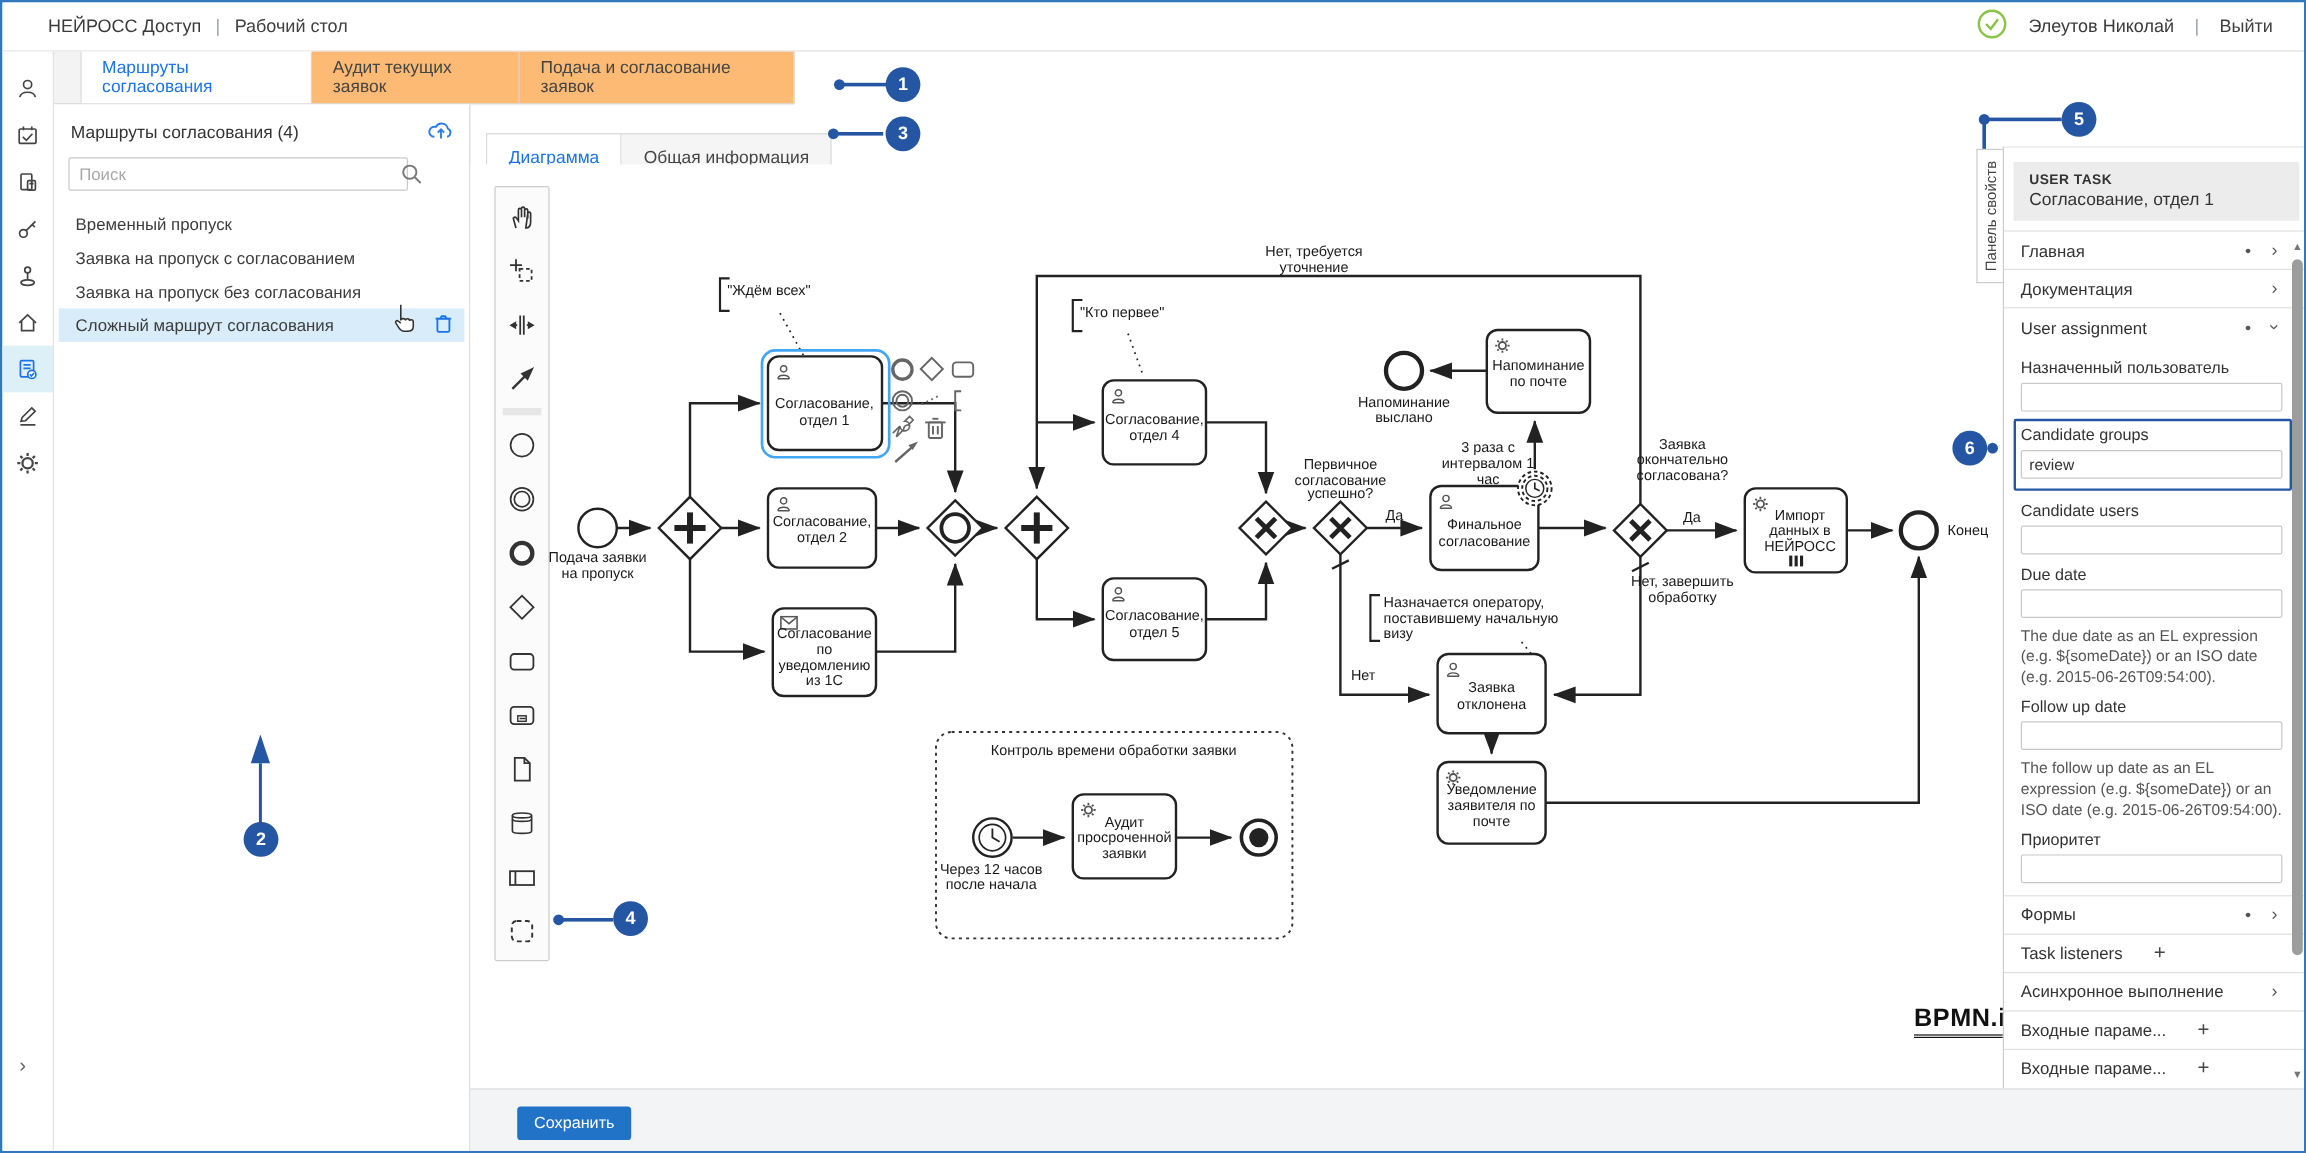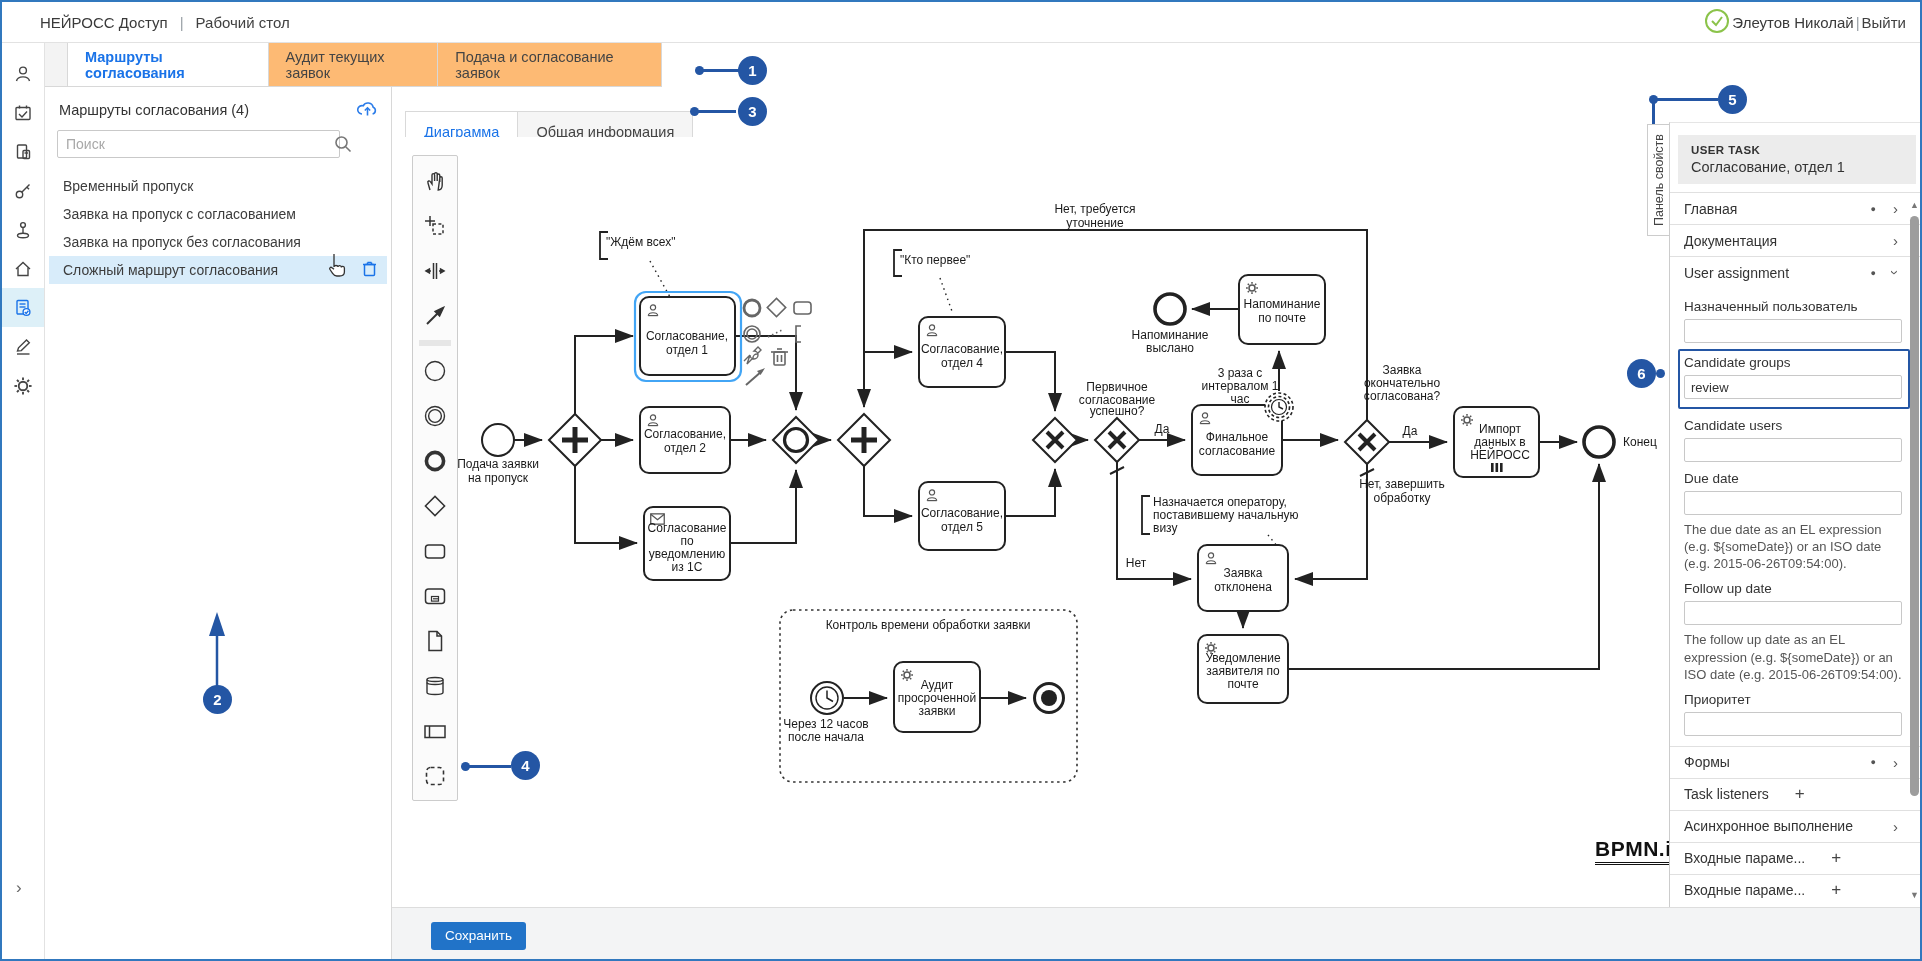--- a/index.html
+++ b/index.html
@@ -4,35 +4,35 @@
 <style>
   * { margin:0; padding:0; box-sizing:border-box; }
   html,body { width:1922px; height:961px; font-family:"Liberation Sans",sans-serif; background:#fff; }
   body { position:relative; border:2px solid #3178be; overflow:hidden; }
   .abs { position:absolute; }
 
   
   .topbar { left:0; top:0; width:1918px; height:41px; background:#fff; border-bottom:1px solid #e2e2e2;
             display:flex; align-items:center; font-size:15px; color:#3a3a3a; }
   .topbar .lft { padding-left:38px; display:flex; gap:12px; align-items:center; }
-  .topbar .rgt { margin-left:auto; padding-right:14px; display:flex; gap:2px; align-items:center; }
+  .topbar .rgt { margin-left:auto; padding-right:26px; display:flex; gap:17px; align-items:center; }
   .lnk { color:#404040; cursor:pointer; }
   .sep { color:#9aa0a6; }
 
   
   .rail { left:0; top:41px; width:43px; height:918px; background:#fff; border-right:1px solid #e2e2e2; padding-top:11px; }
   .rail-item { width:42px; height:39px; display:flex; align-items:center; justify-content:center; cursor:pointer; }
   .rail-item.active { background:#ddf0f8; }
   .rail-bottom { position:absolute; left:14px; top:876px; font-size:17px; color:#666; cursor:pointer; }
 
   
   .tabs1 { left:43px; top:41px; width:617px; height:44px; background:#f3f3f3; border-bottom:1px solid #d8d8d8;
            display:flex; align-items:stretch; padding-left:22px; font-size:14.5px; color:#444; }
   .tab1 { display:flex; align-items:center; padding:0 17px; border-right:1px solid #d8d8d8; cursor:pointer; background:#fdba74; }
-  .tab1:first-child { border-left:1px solid #d8d8d8;font-weight:bold; }
+  .tab1:first-child { border-left:1px solid #d8d8d8; }
   .tab1.active { background:#fff; color:#1a73e8; }
 
   
   .left-panel { left:43px; top:85px; width:347px; height:874px; background:#fff; border-right:1px solid #d8d8d8; }
   .lp-head { display:flex; align-items:center; padding:12px 12px 0 14px; font-size:14.5px; color:#333; }
   .lp-search { position:relative; margin:9px 10px 6px 12px; }
   .lp-search input { width:283px; height:28px; border:1px solid #c9c9c9; border-radius:2px; padding:0 8px; font-size:14px; color:#333; font-family:inherit; }
   .lp-search input::placeholder { color:#a8a8a8; }
   .lp-search .mag { position:absolute; right:28px; top:4px; cursor:pointer; }
   .route { height:28px; display:flex; align-items:center; padding:0 10px 0 14px; font-size:14px; color:#3c3c3c; cursor:pointer; margin:0 4px; }

